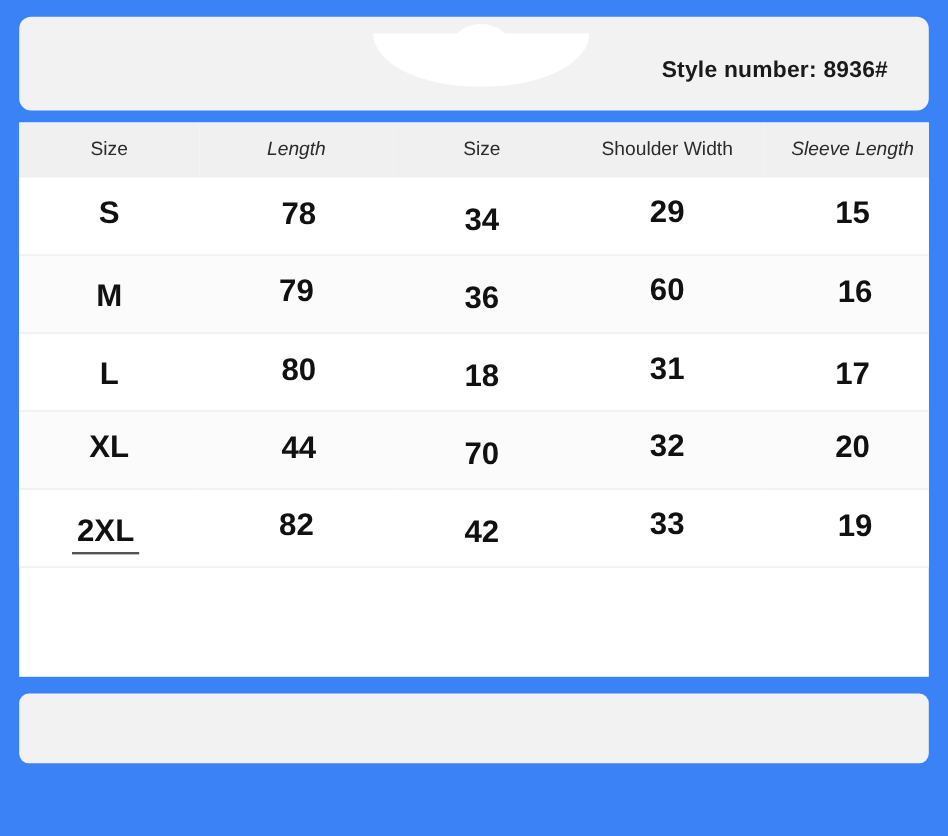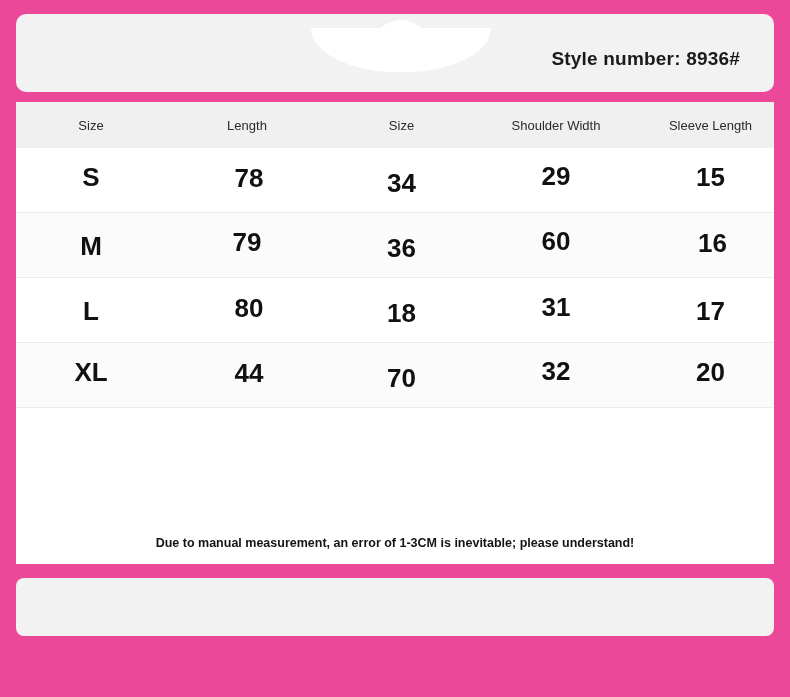--- a/index.html
+++ b/index.html
@@ -14,21 +14,21 @@
     overflow: hidden;
     position: relative;
   }
 
   #page {
     position: absolute;
     left: 0;
     top: 0;
     width: 790px;
     height: 697px;
-    background: #ec4899;
+    background: #3b82f6;
   }
 
   
   .tag-card {
     position: absolute;
     left: 16px;
     top: 14px;
     width: 758px;
     height: 78px;
     background: #f2f2f2;
@@ -73,45 +73,45 @@
     background: #ffffff;
     overflow: hidden;
   }
   .table {
     width: 100%;
     border-collapse: collapse;
     table-layout: fixed;
   }
   .table thead th {
     background: #f0f0f0;
-    font-size: 13px;
+    font-size: 16px;
     font-weight: normal;
     color: #2b2b2b;
     height: 44px;
     vertical-align: middle;
     border: none;
   }
   .table tbody td {
     height: 62px;
     text-align: center;
     vertical-align: middle;
     font-size: 26px;
     font-weight: bold;
     color: #111111;
     border-bottom: 1px solid #ececec;
     background: #ffffff;
   }
   .table tbody tr:nth-child(even) td {
     background: #fbfbfb;
   }
   .col-size   { width: 148px; }
-  .col-length { width: 160px; }
+  .col-length { width: 160px; font-style: italic; }
   .col-bust   { width: 145px; }
   .col-shoulder { width: 160px; }
-  .col-sleeve { width: 145px; }
+  .col-sleeve { width: 145px; font-style: italic; }
 
   
   .j1 { transform: translateY(-3px); display: inline-block; }
   .j2 { transform: translateY(3px);  display: inline-block; text-align: center; }
   .j3 { transform: translateY(-2px) translateX(2px); display: inline-block; }
   .j4 { transform: translateY(1px);  display: inline-block; }
   .j5 { transform: translateY(-4px); display: inline-block; }
   .j6 { transform: translateY(4px) translateX(-3px); display: inline-block; }
 
   .underline-2xl {
@@ -186,21 +186,27 @@
           <td><span class="j1">31</span></td>
           <td><span class="j4">17</span></td>
         </tr>
         <tr>
           <td><span class="j1">XL</span></td>
           <td><span class="j3">44</span></td>
           <td><span class="j2">70</span></td>
           <td><span class="j5">32</span></td>
           <td><span class="j1">20</span></td>
         </tr>
+        <tr>
+          <td><span class="j6 underline-2xl">2XL</span></td>
+          <td><span class="j1">82</span></td>
+          <td><span class="j2">42</span></td>
+          <td><span class="j5">33</span></td>
+          <td><span class="j3">19</span></td>
+        </tr>
       </tbody>
     </table>
   </div>
 
-  <div class="disclaimer">Due to manual measurement, an error of 1-3CM is inevitable; please understand!</div>
 
   <div class="bottom-card"></div>
 
 </div>
 
 </body></html>

